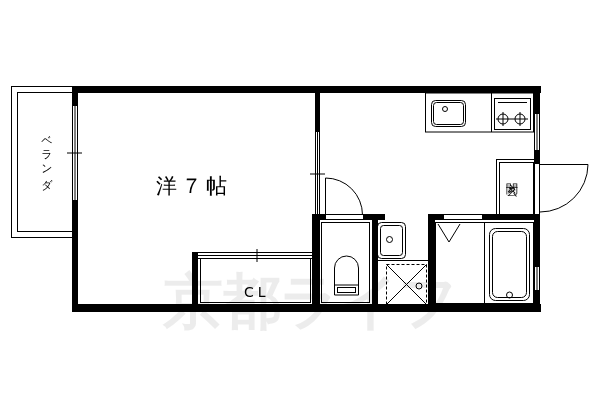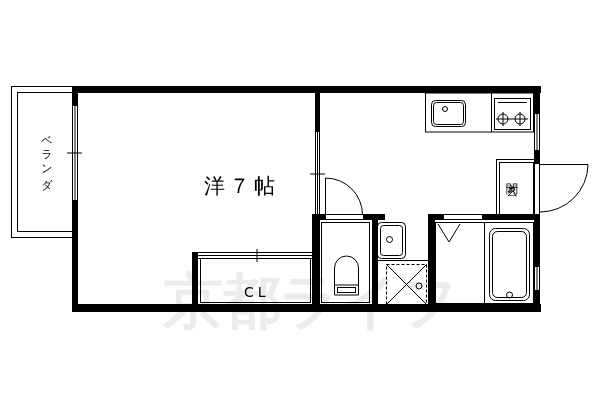--- a/index.html
+++ b/index.html
@@ -1,19 +1,19 @@
 <!DOCTYPE html>
 <html><head>
 <meta charset="utf-8">
 <style>
   html, body { margin:0; padding:0; background:#ffffff; }
   body { width:600px; height:400px; position:relative; overflow:hidden; font-family:"DejaVu Sans", sans-serif; }
   .plan { position:absolute; left:0; top:0; width:600px; height:400px; }
   .label { position:absolute; color:#000; white-space:nowrap; }
-  .room-yo { left:156px; top:172px; font-size:21px; letter-spacing:4px;margin-left:48px; }
+  .room-yo { left:156px; top:172px; font-size:21px; letter-spacing:4px; }
   .room-dk { left:366px; top:152px; font-size:21px; letter-spacing:6px; }
   .cl { left:244px; top:284px; font-size:14px; letter-spacing:4px; }
   .veranda { left:38px; top:128px; font-size:11px; writing-mode:vertical-rl; letter-spacing:2px; }
   .genkan { left:506px; top:174px; font-size:12px; writing-mode:vertical-rl; line-height:12px; }
   .watermark { position:absolute; left:163px; top:262px; font-size:60px; font-weight:bold; color:#000; opacity:0.07; letter-spacing:-2px; pointer-events:none; }
 </style>
 </head>
 <body>
 
 <div class="plan">

